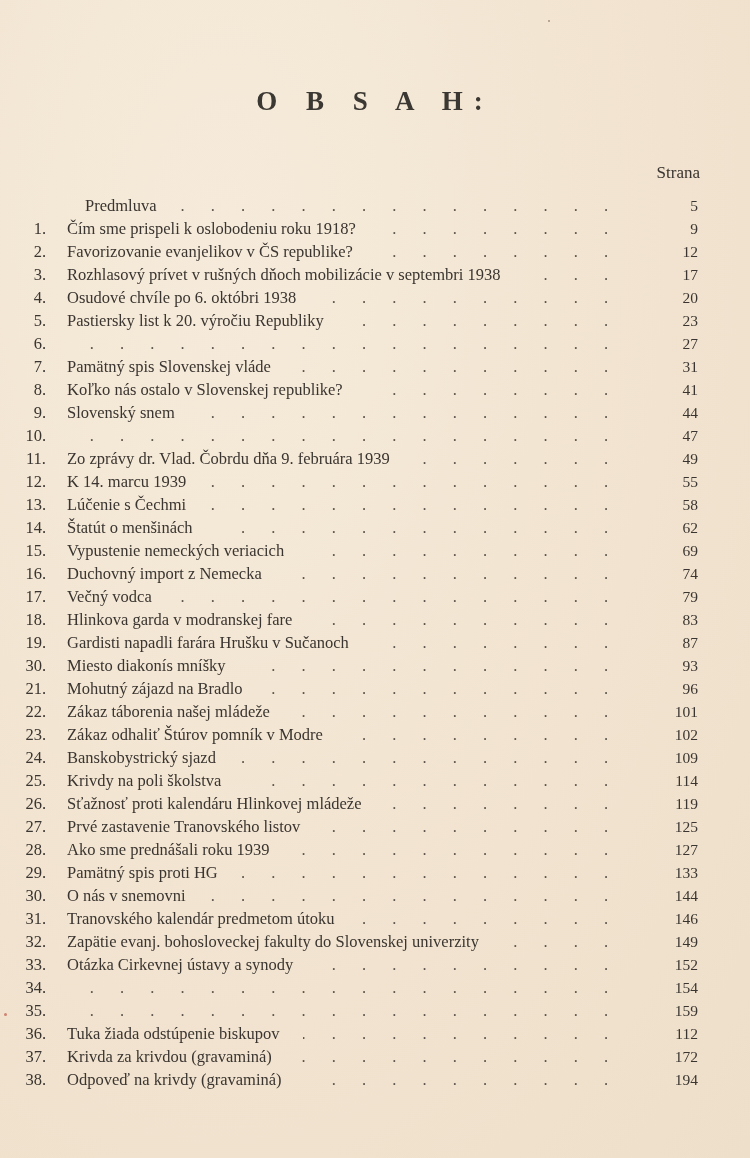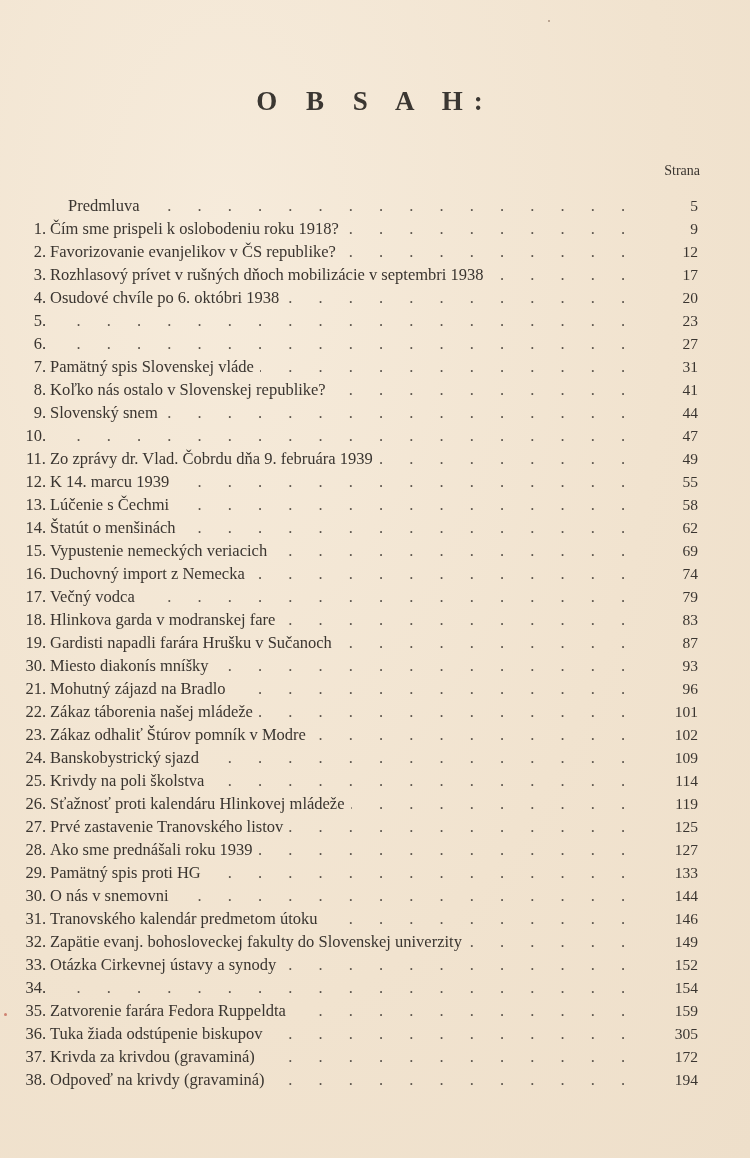--- a/index.html
+++ b/index.html
@@ -12,28 +12,29 @@
     position: relative;
   }
   .page-title {
     position: absolute; left: 0; width: 750px; top: 86px;
     text-align: center; font-size: 27px; letter-spacing: 11px;
     font-weight: bold; color: #3b3732;
     font-family: "Liberation Serif", "DejaVu Serif", serif;
   }
   .col-header {
     position: absolute; right: 50px; top: 163px;
-    font-size: 14px; color: #3a3530;
+    font-size: 17px; color: #3a3530;
     font-family: "Liberation Serif", serif;
   }
   .toc { position: absolute; left: 0; top: 194px; width: 750px; }
   .toc-row {
     position: relative; height: 23px; display: flex; align-items: center;
     font-size: 16.5px; line-height: 23px;
     font-family: "Liberation Sans Narrow", "Liberation Serif", serif;
+    gap: 17px;
   }
   .toc-num {
     width: 50px; text-align: right; padding-right: 4px; box-sizing: border-box;
     flex: none;
   }
   .toc-title { white-space: nowrap; flex: none; }
   .toc-title.preface { margin-left: 18px; }
   .toc-dots {
     flex: 1 1 auto; overflow: hidden; white-space: nowrap;
     margin: 0 18px 0 6px; letter-spacing: 11px; color: #5b544c;
@@ -78,20 +79,21 @@
         <span class="toc-page">17</span>
       </div>
       <div class="toc-row">
         <span class="toc-num">4.</span>
         <span class="toc-title">Osudové chvíle po 6. októbri 1938</span>
         <span class="toc-dots">. . . . . . . . . . . . . . . . . . . . . . . . . . . . . . . . . . . . . . . .</span>
         <span class="toc-page">20</span>
       </div>
       <div class="toc-row">
         <span class="toc-num">5.</span>
+        <span class="toc-title">Pastiersky list k 20. výročiu Republiky</span>
         <span class="toc-dots">. . . . . . . . . . . . . . . . . . . . . . . . . . . . . . . . . . . . . . . .</span>
         <span class="toc-page">23</span>
       </div>
       <div class="toc-row">
         <span class="toc-num">6.</span>
         <span class="toc-dots">. . . . . . . . . . . . . . . . . . . . . . . . . . . . . . . . . . . . . . . .</span>
         <span class="toc-page">27</span>
       </div>
       <div class="toc-row">
         <span class="toc-num">7.</span>
@@ -254,29 +256,28 @@
         <span class="toc-dots">. . . . . . . . . . . . . . . . . . . . . . . . . . . . . . . . . . . . . . . .</span>
         <span class="toc-page">152</span>
       </div>
       <div class="toc-row">
         <span class="toc-num">34.</span>
         <span class="toc-dots">. . . . . . . . . . . . . . . . . . . . . . . . . . . . . . . . . . . . . . . .</span>
         <span class="toc-page">154</span>
       </div>
       <div class="toc-row">
         <span class="toc-num">35.</span>
-        <span class="toc-title">Zatvorenie farára Fedora Ruppeldta</span>
         <span class="toc-dots">. . . . . . . . . . . . . . . . . . . . . . . . . . . . . . . . . . . . . . . .</span>
         <span class="toc-page">159</span>
       </div>
       <div class="toc-row">
         <span class="toc-num">36.</span>
         <span class="toc-title">Tuka žiada odstúpenie biskupov</span>
         <span class="toc-dots">. . . . . . . . . . . . . . . . . . . . . . . . . . . . . . . . . . . . . . . .</span>
-        <span class="toc-page">305</span>
+        <span class="toc-page">112</span>
       </div>
       <div class="toc-row">
         <span class="toc-num">37.</span>
         <span class="toc-title">Krivda za krivdou (gravaminá)</span>
         <span class="toc-dots">. . . . . . . . . . . . . . . . . . . . . . . . . . . . . . . . . . . . . . . .</span>
         <span class="toc-page">172</span>
       </div>
       <div class="toc-row">
         <span class="toc-num">38.</span>
         <span class="toc-title">Odpoveď na krivdy (gravaminá)</span>

